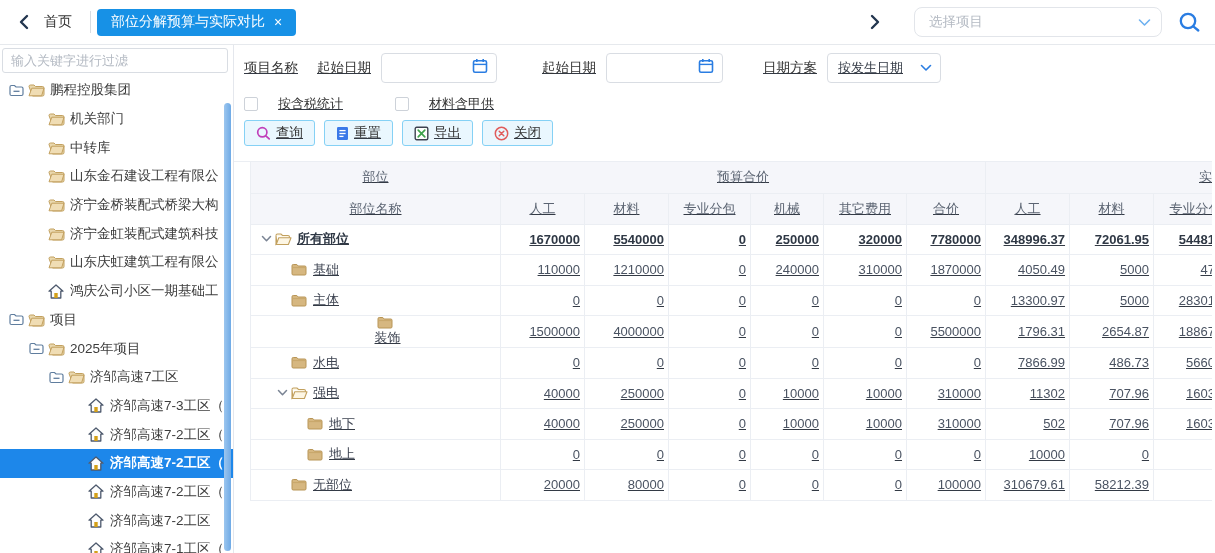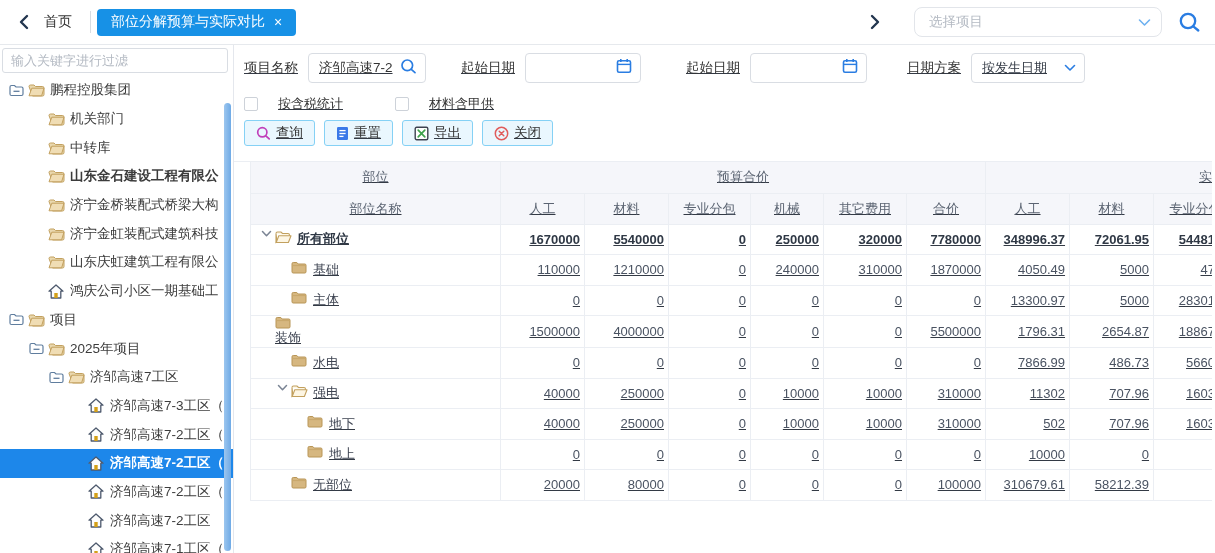--- a/index.html
+++ b/index.html
@@ -52,21 +52,21 @@
 
   
   .table-wrap { margin-top:15px; width:978px; overflow:hidden; border-top:1px solid #ebeef3;padding-left:16px; }
   table { border-collapse:collapse; table-layout:fixed; width:1222px; }
   th,td { border:1px solid #ebeef3; border-top:none; font-weight:normal; overflow:hidden; white-space:nowrap; }
   th { background:#f5f6fa; color:#5b6472; font-size:13px; height:31px; text-align:center; }
   td { height:30.5px; color:#4a5362; font-size:13px; background:#fff; }
   td.num { text-align:right; padding-right:4px; }
   tr.bold td { font-weight:bold; color:#2f3845; }
   td.name-cell { color:#3c4250; }
-  .nc-inner { display:flex; align-items:flex-start; }
+  .nc-inner { display:flex; align-items:center; }
   .row-chevron { width:14px; flex:none; display:flex; align-items:center; justify-content:center; margin-right:2px; cursor:pointer; }
   .row-spacer { width:16px; flex:none; }
   .row-ficon { width:17px; flex:none; margin-right:5px; display:flex; align-items:center; }
   th.group-actual { text-align:left; padding-left:213px; }
   table col.c-name { width:250px; }
 </style>
 </head>
 <body>
 
 <div class="topbar">
@@ -140,21 +140,21 @@
           <span class="t-spacer"></span>
           <span class="t-icon">
             <svg width="17" height="14" viewBox="0 0 17 14">
               <path d="M1 3.5 Q1 2 2.5 2 L6 2 L7.5 3.5 L14.5 3.5 Q16 3.5 16 5 L16 11.5 Q16 13 14.5 13 L4.5 13 Z" fill="#ead8ae" stroke="#c2a05e" stroke-width="1"></path>
               <path d="M1 4 L6.2 4 L16 4" fill="none"></path>
               <path d="M1 12.8 L3.8 5.2 L16 5.2 L13.6 12.8 Z" fill="#f0ddb4" stroke="#c2a05e" stroke-width="1"></path>
             </svg>
           </span>
           <span>中转库</span>
         </div>
-        <div class="tree-item" style="padding-left: 28px; font-weight: bold;">
+        <div class="tree-item" style="padding-left: 28px;">
           <span class="t-spacer"></span>
           <span class="t-icon">
             <svg width="17" height="14" viewBox="0 0 17 14">
               <path d="M1 3.5 Q1 2 2.5 2 L6 2 L7.5 3.5 L14.5 3.5 Q16 3.5 16 5 L16 11.5 Q16 13 14.5 13 L4.5 13 Z" fill="#ead8ae" stroke="#c2a05e" stroke-width="1"></path>
               <path d="M1 4 L6.2 4 L16 4" fill="none"></path>
               <path d="M1 12.8 L3.8 5.2 L16 5.2 L13.6 12.8 Z" fill="#f0ddb4" stroke="#c2a05e" stroke-width="1"></path>
             </svg>
           </span>
           <span>山东金石建设工程有限公</span>
         </div>
@@ -310,29 +310,20 @@
           <span>济邹高速7-1工区（</span>
         </div>
       </div>
     <div class="sidebar-scrollbar"></div>
   </div>
 
   <div class="main">
 
     <div class="form-row">
       <span class="f-label">项目名称</span>
-      <div class="f-input w-name">
-        <input value="济邹高速7-2" style="">
-        <span>
-          <svg width="17" height="17" viewBox="0 0 17 17">
-              <circle cx="7.3" cy="7.3" r="5.3" fill="none" stroke="#2a7de2" stroke-width="1.7"></circle>
-              <line x1="11.3" y1="11.3" x2="15" y2="14.6" stroke="#2a7de2" stroke-width="1.7" stroke-linecap="round"></line>
-            </svg>
-        </span>
-      </div>
       <span class="f-label gap1">起始日期</span>
       <div class="f-input w-date1">
         <input value="" style="">
         <span>
           <svg width="16" height="16" viewBox="0 0 16 16">
               <rect x="1.5" y="2.8" width="13" height="11.5" rx="1.5" fill="none" stroke="#2a7de2" stroke-width="1.6"></rect>
               <line x1="1.5" y1="6.4" x2="14.5" y2="6.4" stroke="#2a7de2" stroke-width="1.4"></line>
               <line x1="4.8" y1="1" x2="4.8" y2="4" stroke="#2a7de2" stroke-width="1.6"></line>
               <line x1="11.2" y1="1" x2="11.2" y2="4" stroke="#2a7de2" stroke-width="1.6"></line>
             </svg>

